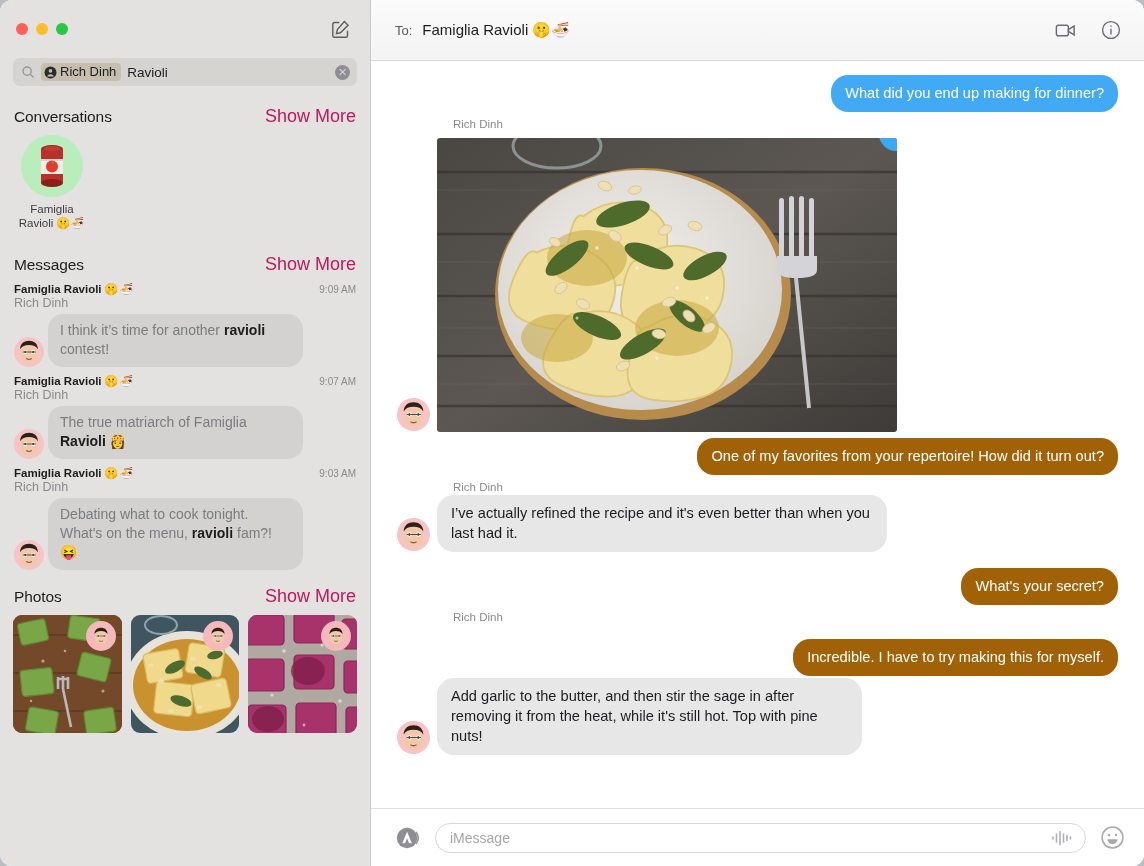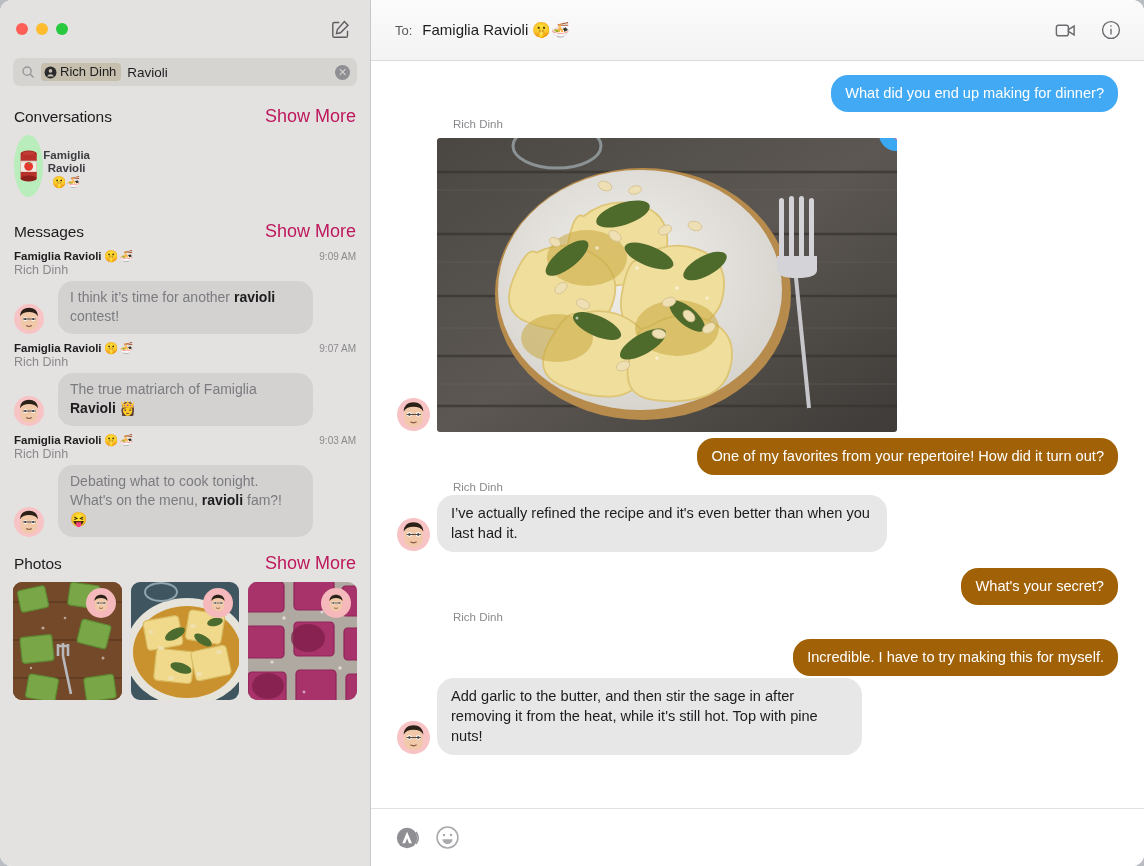--- a/index.html
+++ b/index.html
@@ -87,21 +87,21 @@
 
   .sec-head {
     display: flex; align-items: baseline; justify-content: space-between;
     padding: 10px 14px 6px 14px;
   }
   .sec-title { font-size: 15.5px; font-weight: 400; color: #1d1d1f; letter-spacing: -.1px; }
   .show-more { font-size: 18px; color: #be185d; cursor: pointer; font-weight: 400; }
 
   
   .conv-row { padding: 2px 14px 14px 14px; display: flex; gap: 16px; }
-  .conv-item { width: 76px; display: flex; flex-direction: row; align-items: center; cursor: pointer; font-weight: bold; }
+  .conv-item { width: 76px; display: flex; flex-direction: column; align-items: center; cursor: pointer; }
   .conv-av {
     width: 62px; height: 62px; border-radius: 50%;
     background: #b9edbb;
     display: flex; align-items: center; justify-content: center;
     overflow: hidden;
   }
   .conv-name {
     margin-top: 6px;
     font-size: 11.5px; color: #3c3c41; text-align: center;
     line-height: 13.5px; width: 78px;
@@ -109,21 +109,21 @@
 
   
   .msg-result { padding: 1px 14px 6px 14px; }
   .msg-meta-line {
     display: flex; justify-content: space-between; align-items: baseline;
     padding: 0 0 0 0;
   }
   .msg-group { font-size: 11.5px; font-weight: 700; color: #1d1d1f; }
   .msg-sender { font-size: 12.5px; color: #8a8a8e; margin-top: 0px; }
   .msg-time { font-size: 10px; color: #8a8a8e; }
-  .msg-bubble-row { display: flex; align-items: flex-end; gap: 14px; margin-top: 4px; }
+  .msg-bubble-row { display: flex; align-items: flex-end; gap: 4px; margin-top: 4px; }
   .mini-av {
     width: 30px; height: 30px; border-radius: 50%;
     background: #f7c3c4; flex: 0 0 30px;
     overflow: hidden; display: flex; align-items: center; justify-content: center;
   }
   .bubble-in-sb {
     background: #d3d2d1;
     border-radius: 15px;
     padding: 7px 12px 8px 12px;
     font-size: 14px; line-height: 19px;
@@ -723,20 +723,28 @@
     </div>
 
     <div class="composer">
       <div class="apps-btn">
         <svg width="26" height="26" viewBox="0 0 28 28">
           <circle cx="13" cy="14" r="11" fill="#8e8e93"></circle>
           <path d="M13 7.4l5.2 12.2h-3.1L13 14.2l-2.1 5.4H7.8z" fill="#fff"></path>
           <path d="M22.6 7.6a9.5 9.5 0 0 1 0 12.8" stroke="#8e8e93" stroke-width="1.6" fill="none"></path>
         </svg>
       </div>
+      <div class="input-pill">
+        <span class="ph">iMessage</span>
+        <span class="wave-btn">
+          <svg width="22" height="18" viewBox="0 0 22 18" stroke="#b0b0b4" stroke-width="1.6" stroke-linecap="round">
+            <path d="M2 8v2M5.5 5v8M9 2.5v13M12.5 5v8M16 6.5v5M19.5 8v2"></path>
+          </svg>
+        </span>
+      </div>
       <div class="emoji-btn">
         <svg width="25" height="25" viewBox="0 0 24 24" fill="none" stroke="#a9a9ae" stroke-width="1.5">
           <circle cx="12" cy="12" r="10"></circle>
           <circle cx="8.6" cy="9.6" r="1.15" fill="#a9a9ae" stroke="none"></circle>
           <circle cx="15.4" cy="9.6" r="1.15" fill="#a9a9ae" stroke="none"></circle>
           <path d="M7.2 13.6h9.6a4.8 4.8 0 0 1-9.6 0z" fill="#a9a9ae" stroke="none"></path>
         </svg>
       </div>
     </div>
 

